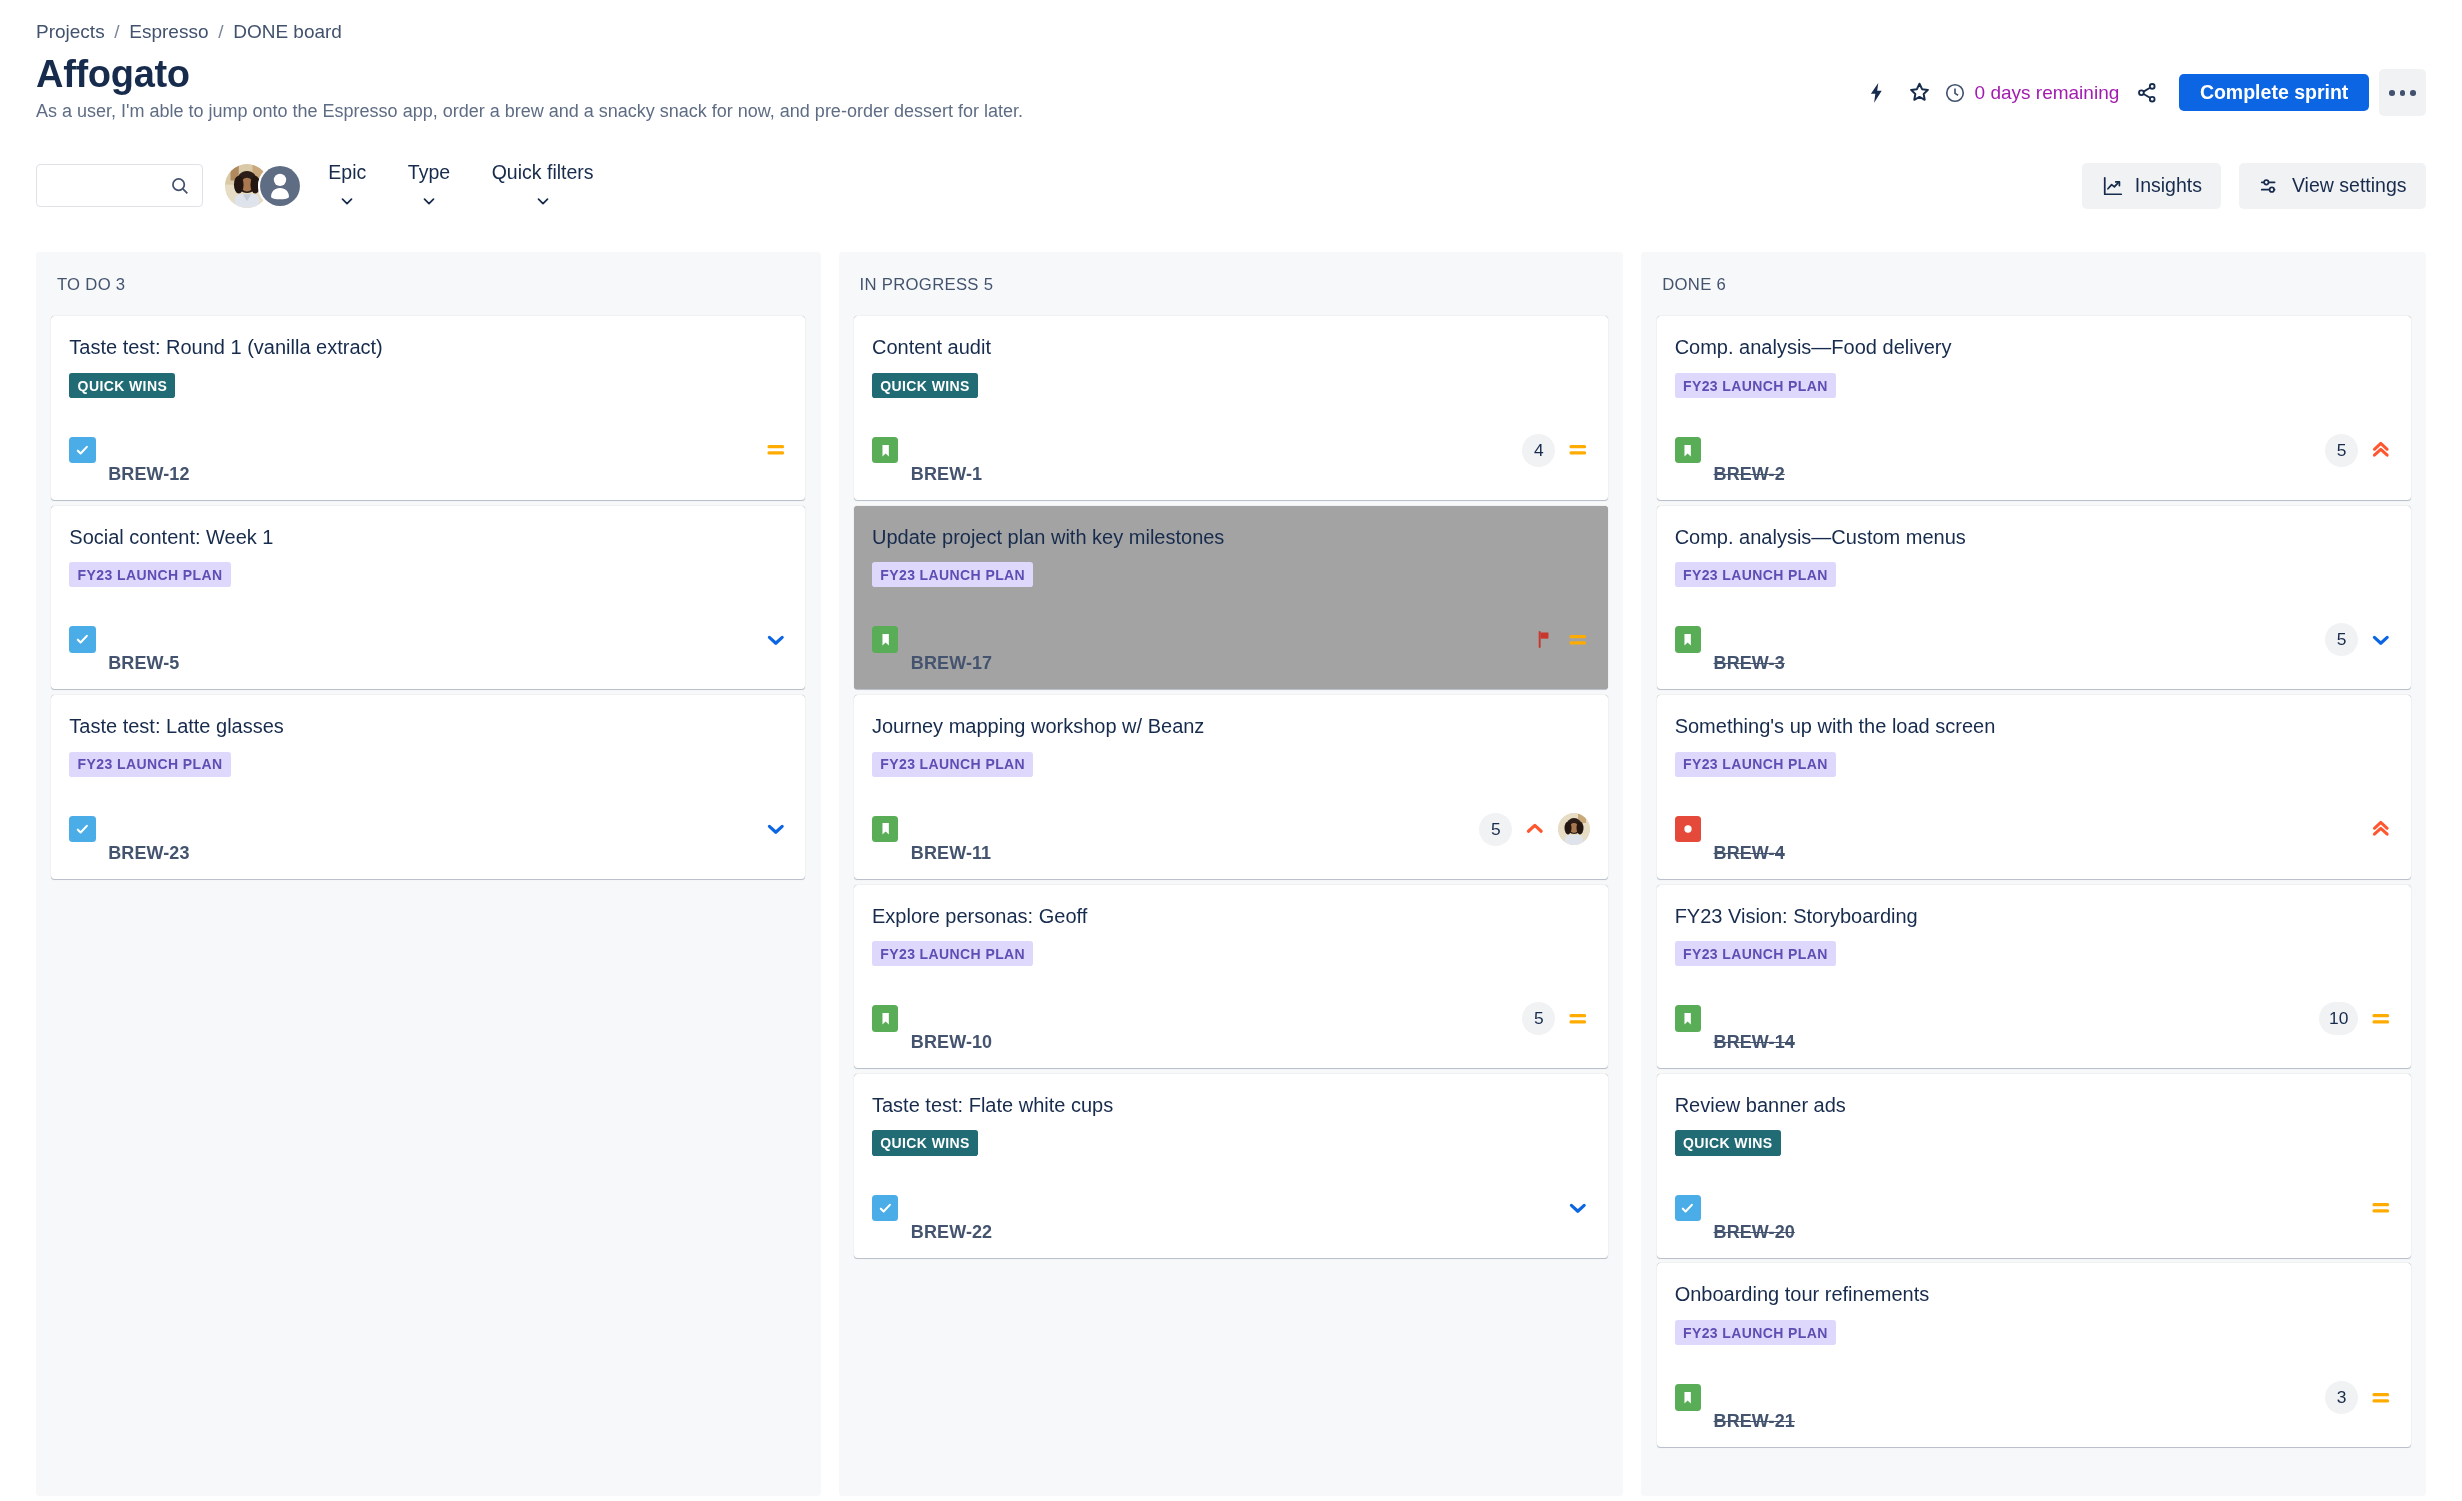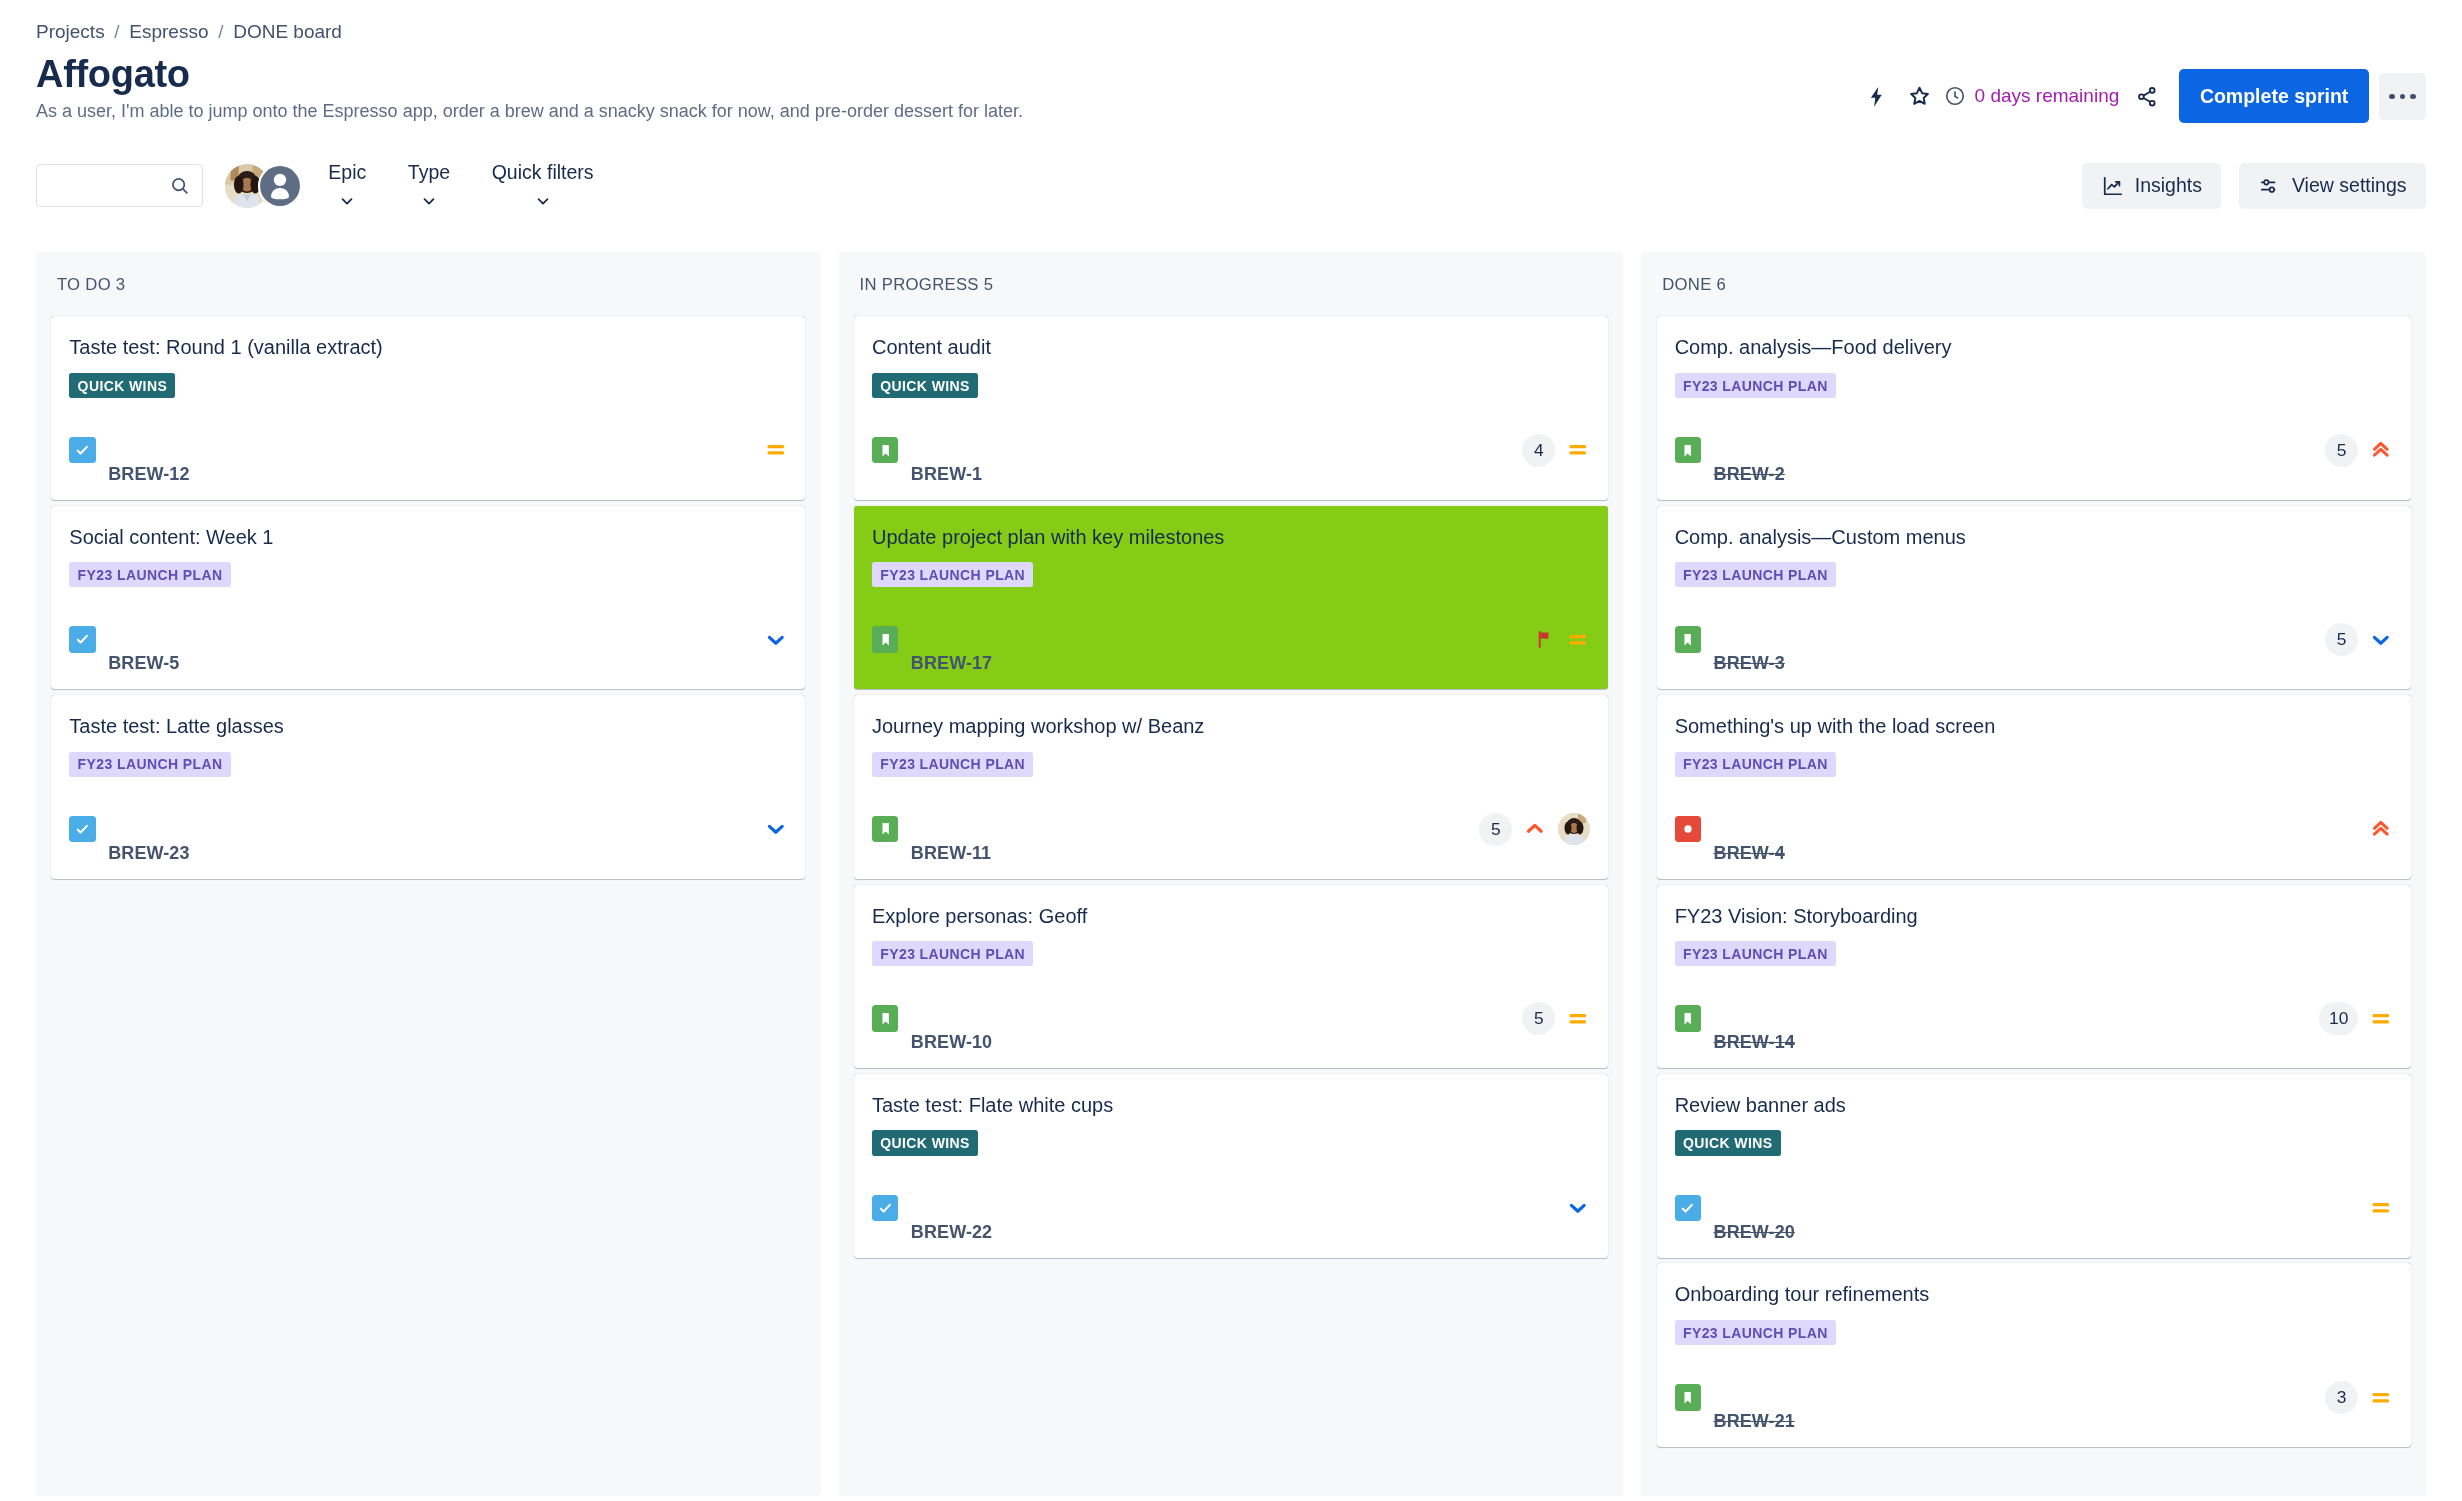--- a/index.html
+++ b/index.html
@@ -45,21 +45,21 @@
     background: transparent; border: none; cursor: pointer;
   }
   .days-remaining {
     display: flex; align-items: center; gap: 8.3px;
     font-size: 19px; color: #a21caf; margin: 0 5.6px 0 2.8px;
     white-space: nowrap;
   }
   .btn-primary {
     background: #0c66e4; color: #fff; border: none; cursor: pointer;
     font-size: 19.5px; font-weight: 600;
-    padding: 0 21px; height: 54px; border-radius: 4.9px;
+    padding: 0 21px; height: 37px; border-radius: 4.9px;
     margin-left: 11px; white-space: nowrap;
     font-family: "Liberation Sans", sans-serif;
   }
   .btn-more {
     width: 47px; height: 47px; margin-left: 9.7px;
     background: #f1f2f4; border: none; border-radius: 4.9px; cursor: pointer;
     display: flex; align-items: center; justify-content: center; gap: 4.9px;
   }
   .btn-more span {
     width: 5.6px; height: 5.6px; border-radius: 50%; background: #42526e;
@@ -130,21 +130,21 @@
     color: #44546f; text-transform: uppercase;
     padding: 23.6px 5.6px 21px 5.6px;
   }
   .cards { display: flex; flex-direction: column; gap: 5.6px; }
 
   .card {
     background: #fff; border-radius: 3.5px;
     box-shadow: 0 0.7px 0.7px rgba(9,30,66,0.25), 0 0 0.7px rgba(9,30,66,0.31);
     padding: 18px 18px 15.3px 18px; cursor: pointer;
   }
-  .card.flagged { background: #84cc16; }
+  .card.flagged { background: #a3a3a3; }
   .card-title {
     font-size: 20px; line-height: 1.3; color: #172b4d;
     margin-bottom: 12.5px;
   }
   .epic-badge {
     display: inline-block;
     font-size: 14px; font-weight: 700; letter-spacing: 0.4px;
     padding: 4.9px 8.3px 4.2px 8.3px; border-radius: 2.8px;
     text-transform: uppercase; margin-bottom: 18px;
   }

